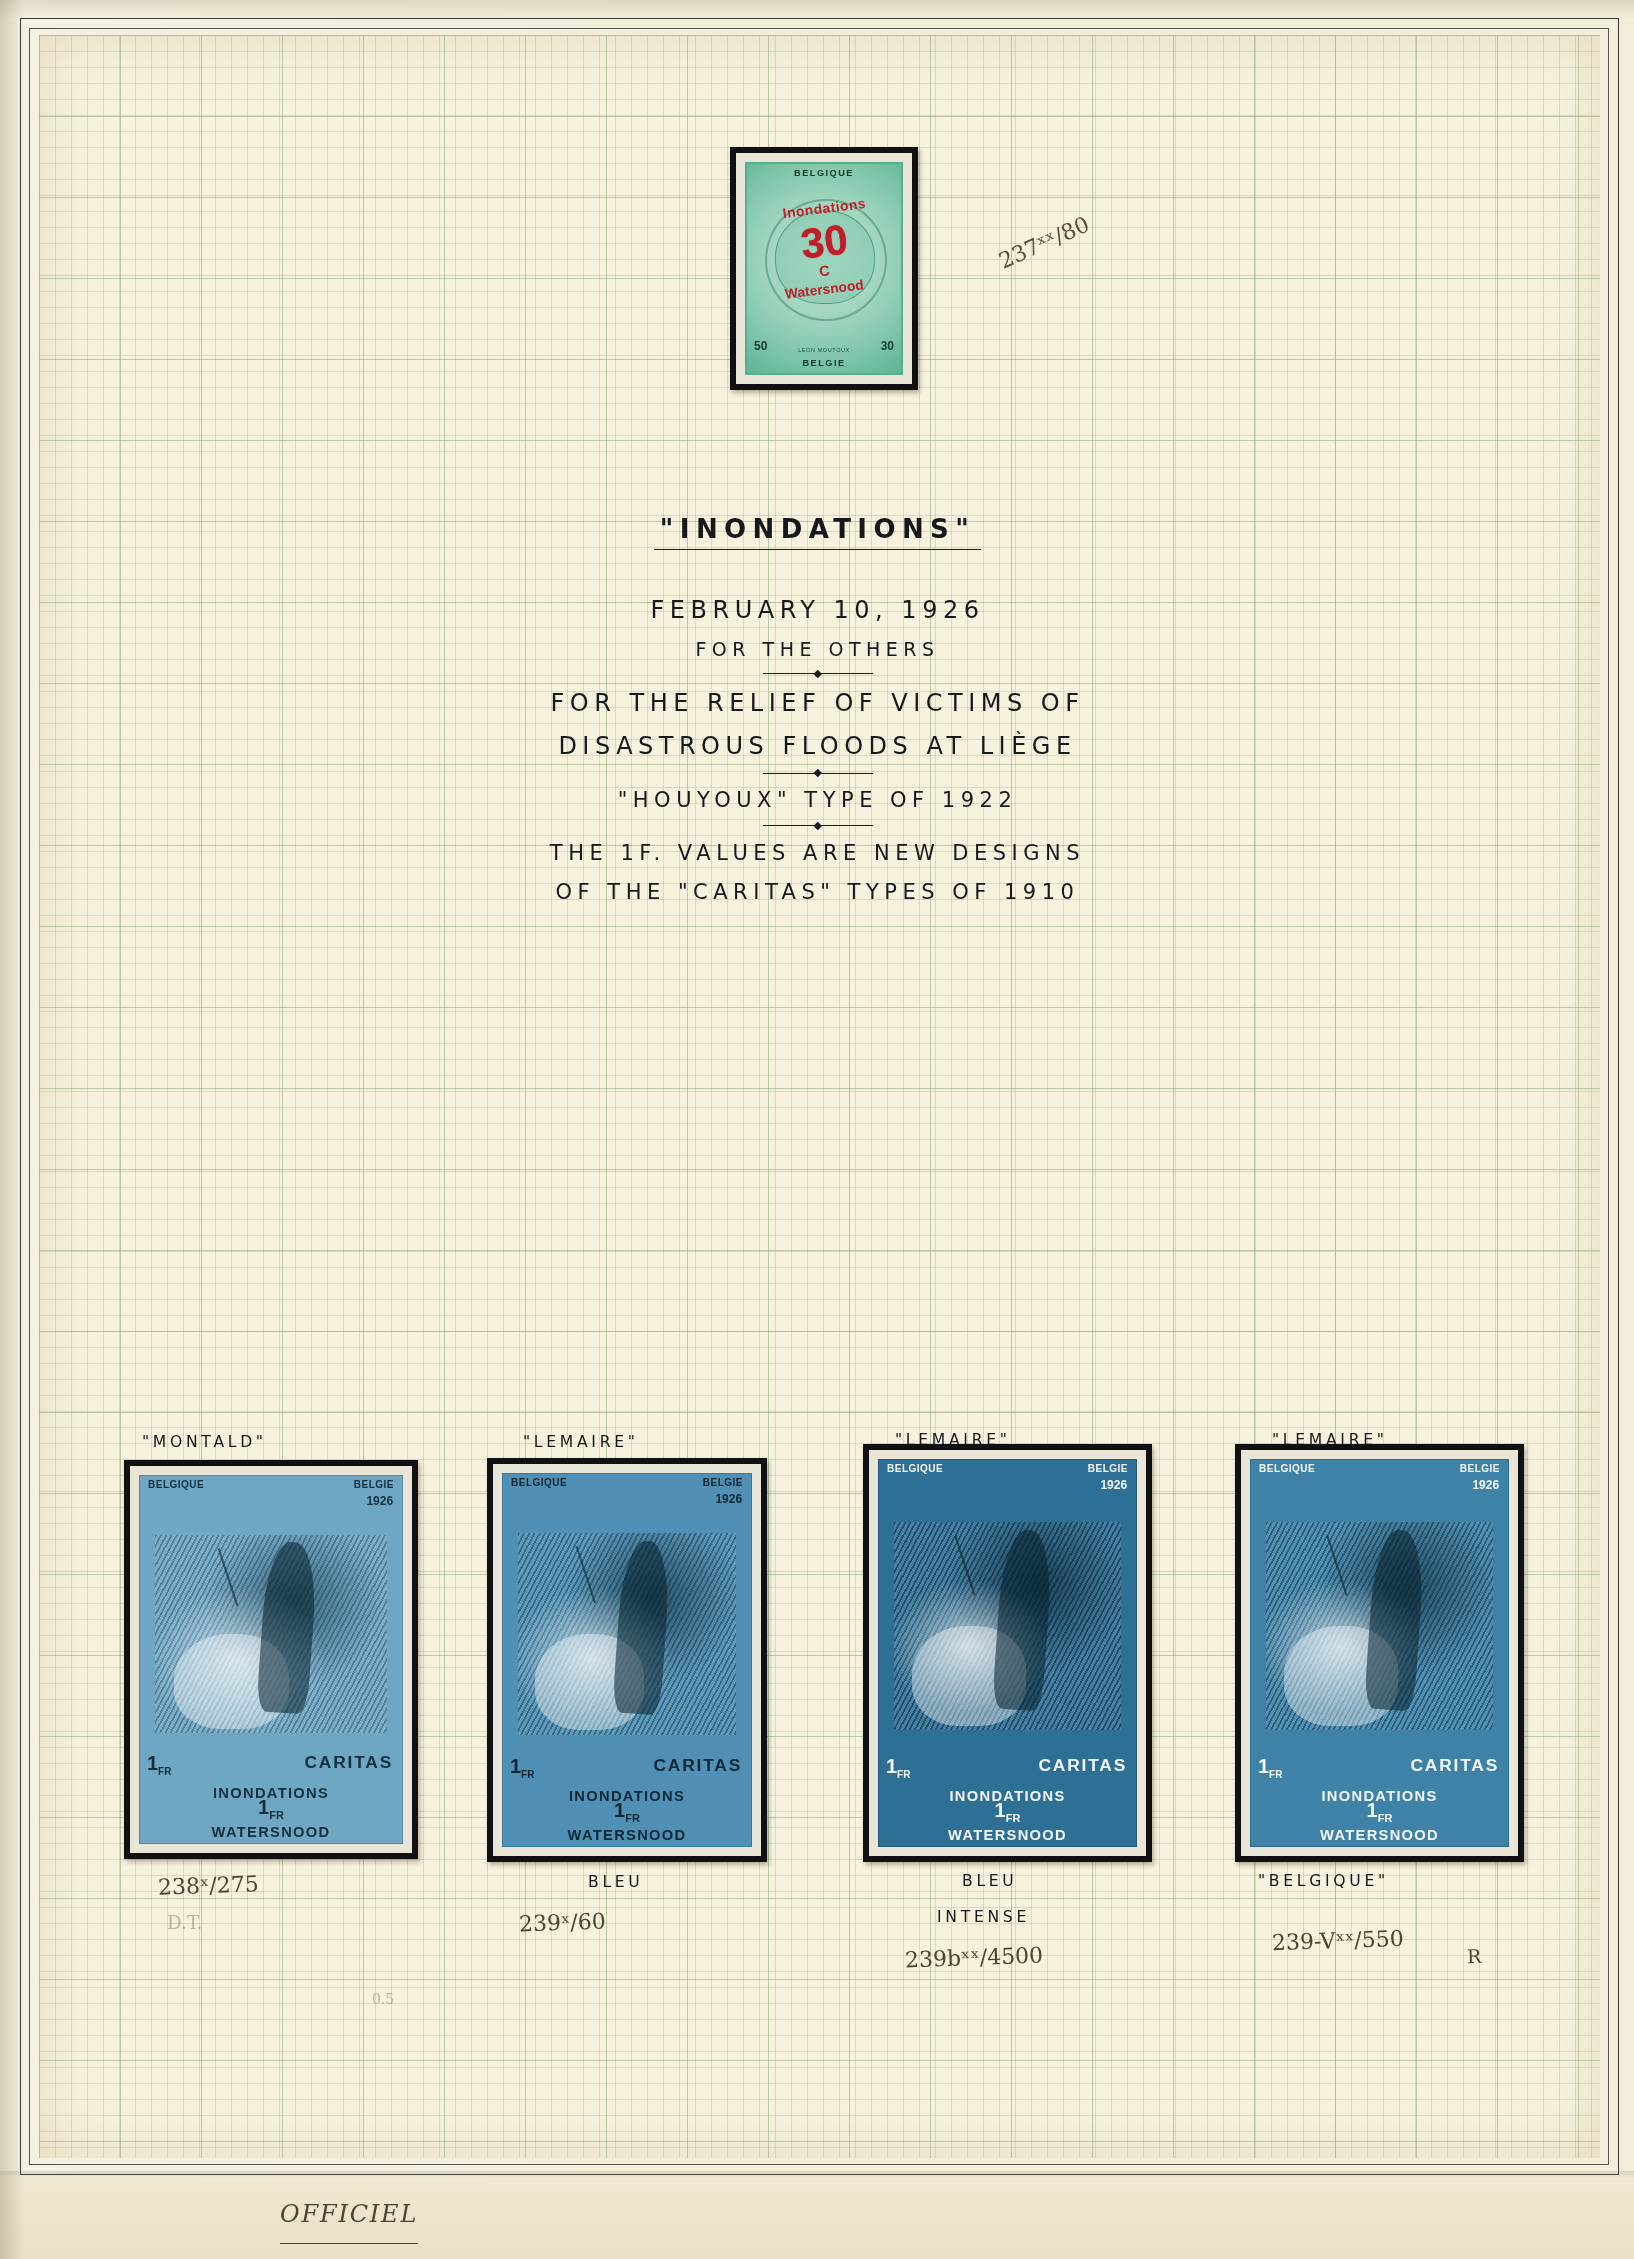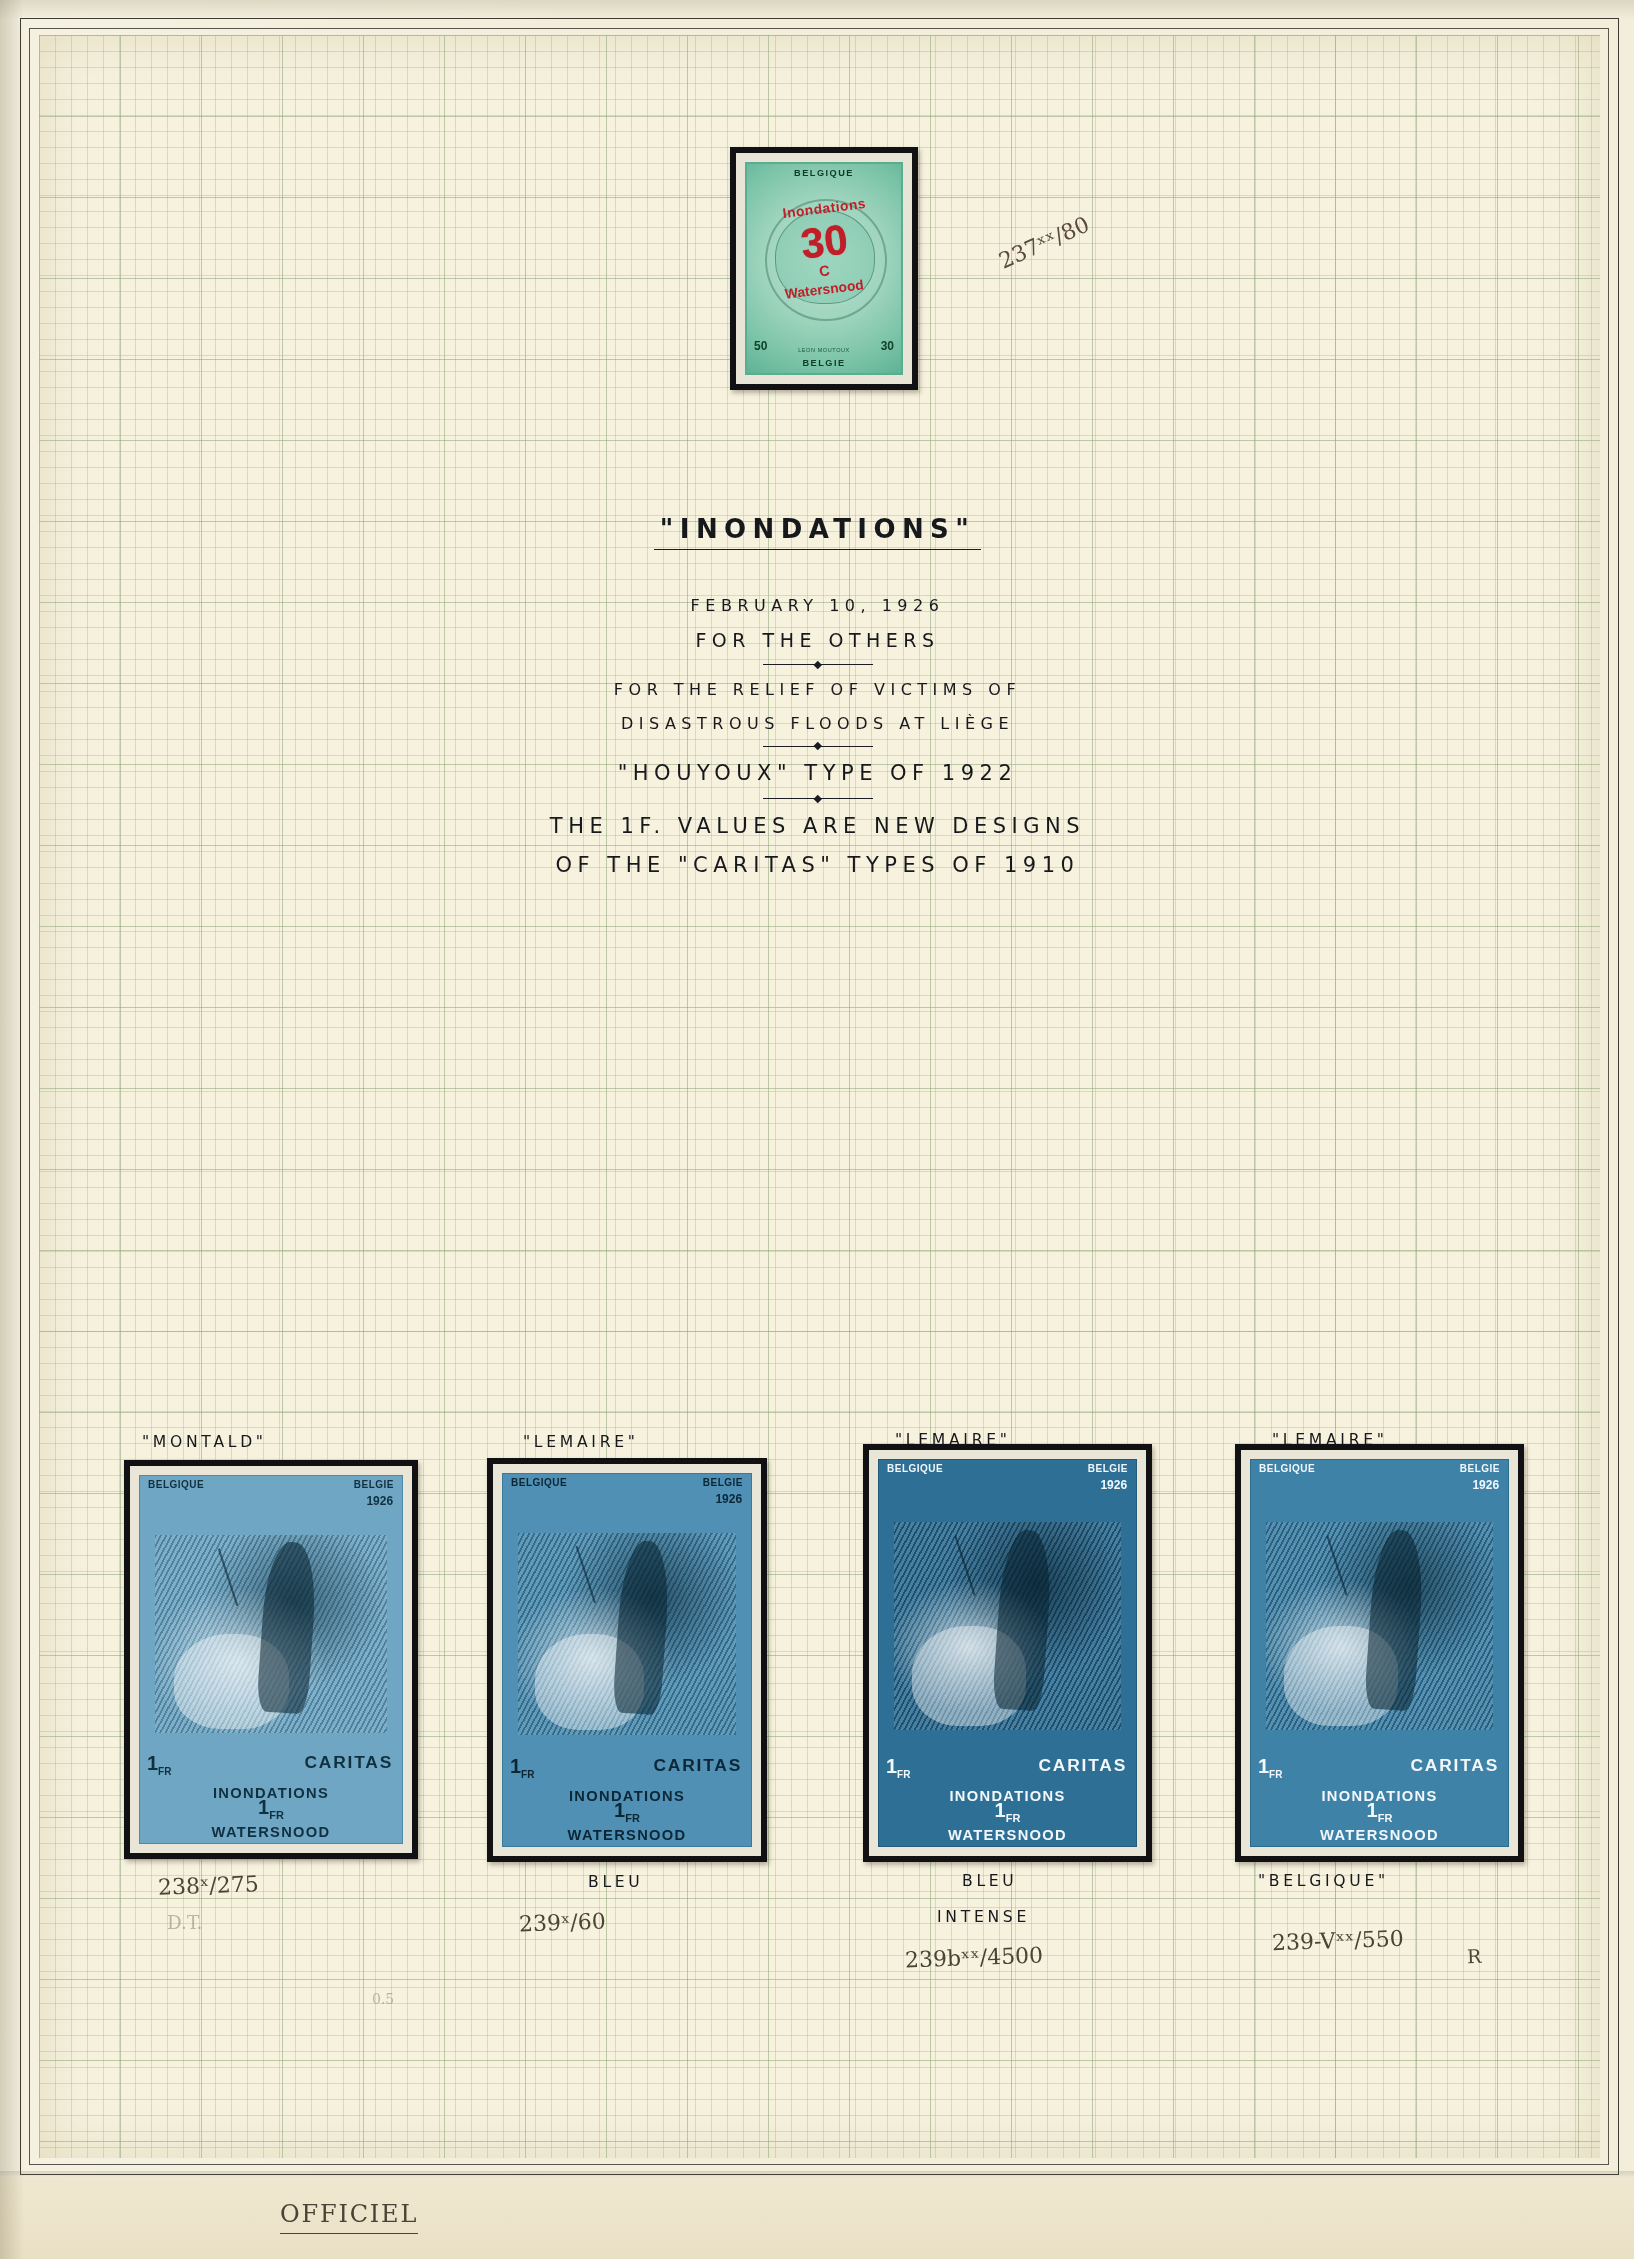--- a/index.html
+++ b/index.html
@@ -78,21 +78,21 @@
   
   #titleblock {
     position:absolute; left:0; top:514px; width:1635px;
     text-align:center;
   }
   #titleblock .line { margin:0 0 5.5px 0; }
   .t-title {
     font-size:26px; letter-spacing:6.4px; font-weight:600;
     border-bottom:1.8px solid #1b1c22; display:inline-block; padding:0 5.5px 4.6px 5.5px;
   }
-  .t-big { font-size:16px; letter-spacing:5.5px; }
+  .t-big { font-size:24px; letter-spacing:5.5px; }
   .t-mid { font-size:21px; letter-spacing:5.5px; }
   .t-sm  { font-size:19px; letter-spacing:5.5px; }
 
   .sep {
     width:110px; height:0; margin:13px auto 14.7px auto;
     border-top:1.8px solid #1b1c22; position:relative;
   }
   .sep:before {
     content:""; position:absolute; left:50%; top:-3.7px; margin-left:-2.8px;
     width:5.5px; height:5.5px; background:#1b1c22; transform:rotate(45deg);
@@ -296,21 +296,21 @@
     font-size:22px; color:#5b4a3c;
     white-space:nowrap;
     transform:rotate(-24deg);
   }
   .footnote {
     position:absolute;
     font-family:"DejaVu Serif", serif;
     font-size:24px; letter-spacing:1.8px; color:#4a4436;
     white-space:nowrap;
   }
-  .footnote-underline { border-bottom:1.8px solid #4a4436; padding-bottom:5px; }
+  .footnote-underline { border-bottom:1.8px solid #4a4436; padding-bottom:15px;font-style:italic; }
   .faint {
     position:absolute; font-family:"DejaVu Serif", serif;
     color:#8d8469; opacity:0.55; white-space:nowrap;
   }
 </style>
 </head>
 <body>
 
 <div id="page">
 

